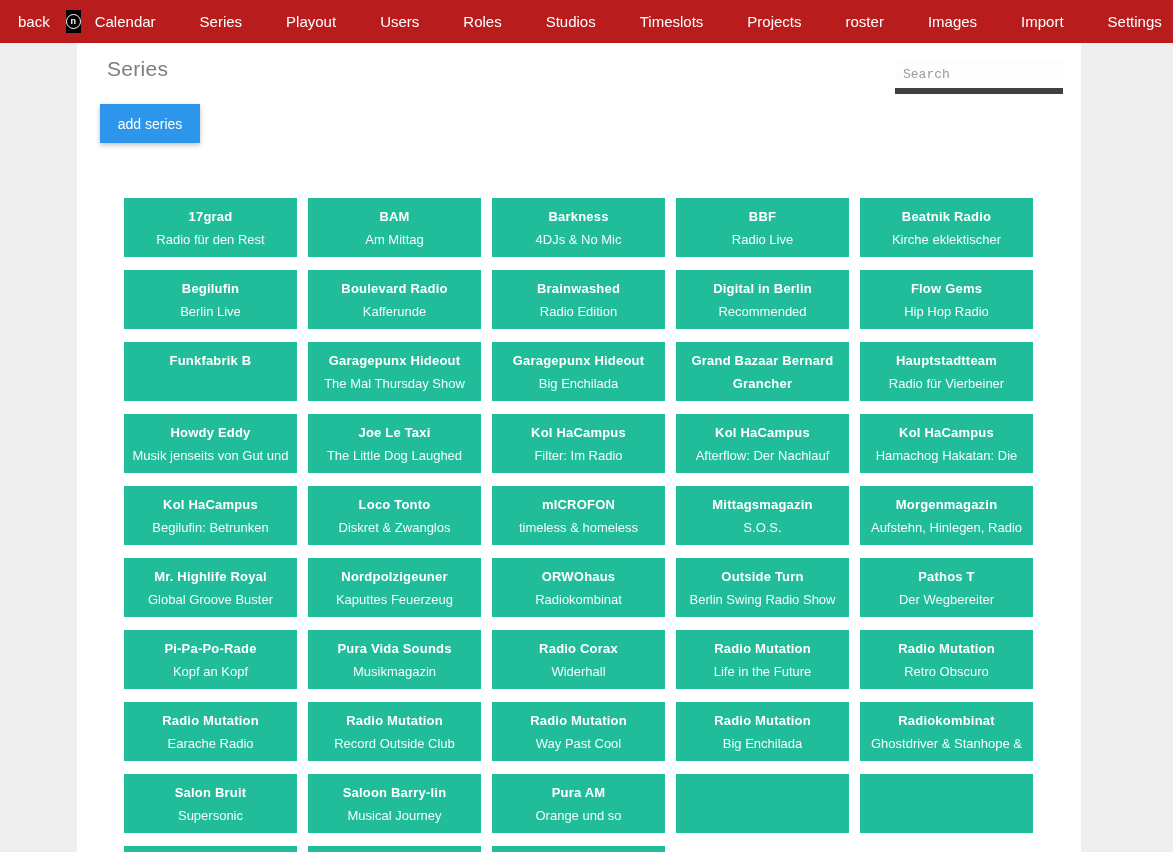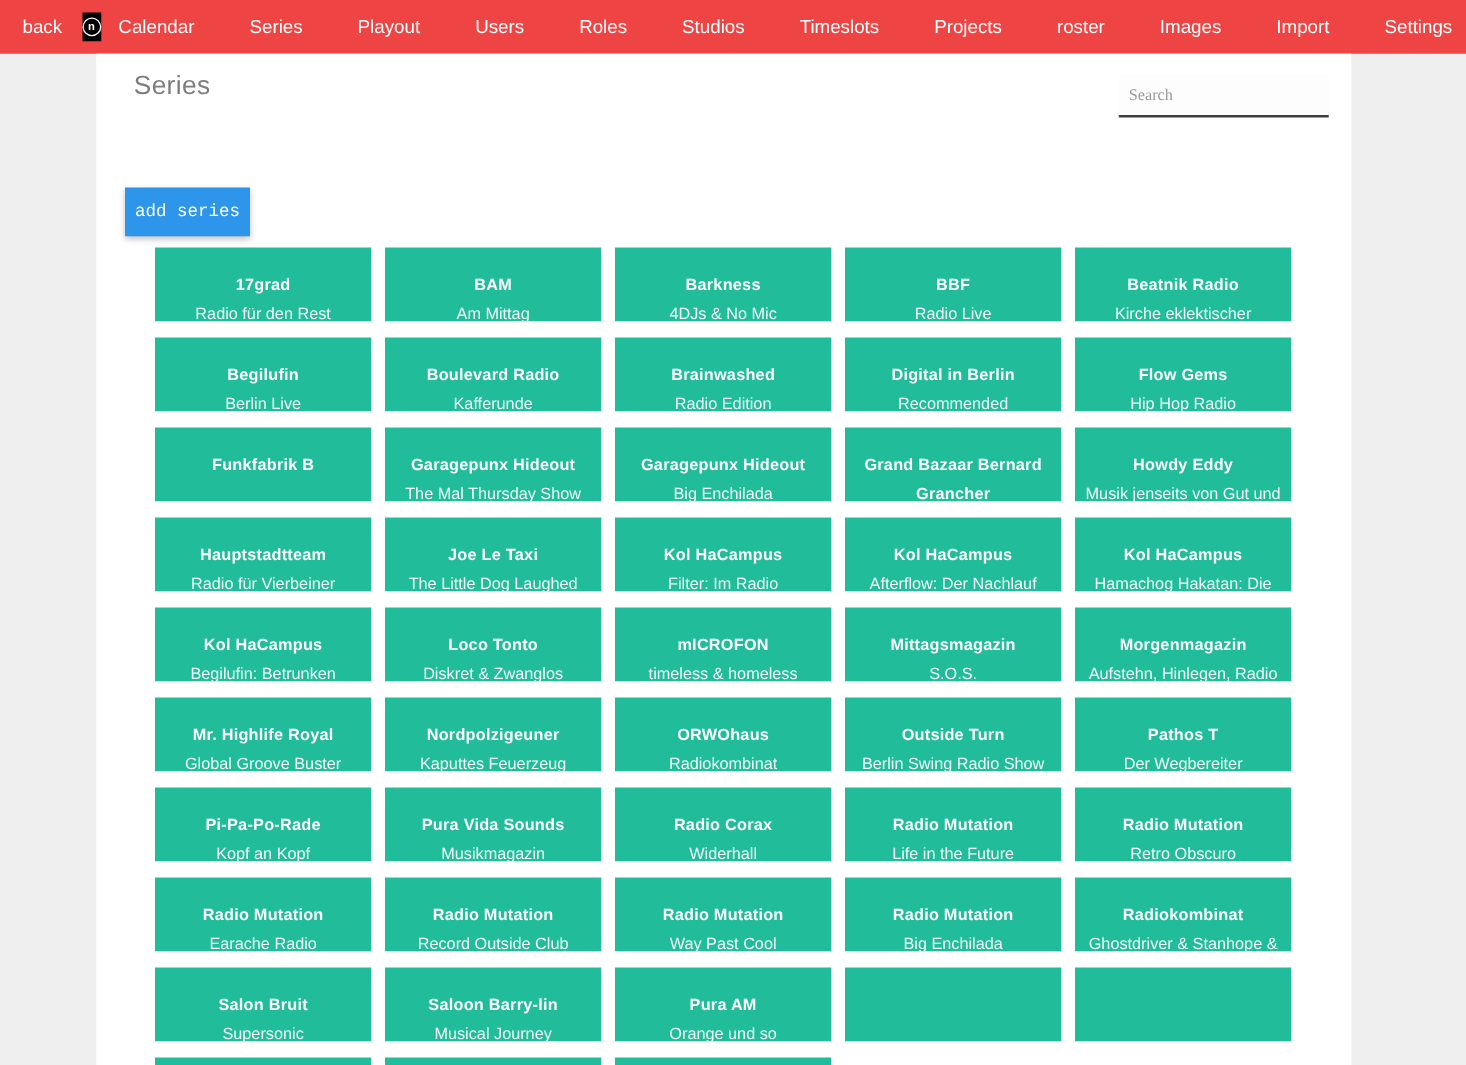--- a/index.html
+++ b/index.html
@@ -4,21 +4,21 @@
 <style>
   * { margin:0; padding:0; box-sizing:border-box; }
   html,body { width:1173px; height:852px; overflow:hidden; }
   body {
     font-family:"Liberation Sans", sans-serif;
     background:#efefef;
   }
 
   
   .navbar {
-    height:43px; background:#ef4444; color:#fff;
+    height:43px; background:#b91c1c; color:#fff;
     display:flex; align-items:center;
     padding-left:10px; font-size:15px; white-space:nowrap;
   }
   .nav-back { padding:0 8px; cursor:pointer; }
   .nav-logo {
     width:23px; height:23px; background:#000; margin:0 6px 0 8px;
     display:flex; align-items:center; justify-content:center; cursor:pointer;
   }
   .nav-logo .ring {
     width:15px; height:15px; border:1.5px solid #fff; border-radius:50%;
@@ -46,43 +46,42 @@
   .panel {
     position:relative; margin-left:77px; width:1004px;
     background:#fff; min-height:860px; padding-bottom:30px;
   }
   .page-title {
     font-size:21px; font-weight:normal; color:#7d7d7d;
     padding:14px 0 0 30px; letter-spacing:.3px;
   }
   .search-box {
     position:absolute; top:17px; left:818px; width:168px; height:34px;
-    border:none; border-bottom:2px solid #404040; background:#fdfdfd;
-    font-family:Liberation Serif, serif; font-size:13px; color:#a16207;
+    border:none; border-bottom:6px solid #404040; background:#fdfdfd;
+    font-family:Liberation Mono, monospace; font-size:13px; color:#a16207;
     padding:0 8px; outline:none;
   }
   .search-box::placeholder { color:#9a9a9a; }
   .add-btn {
     position:absolute; top:61px; left:23px; width:100px; height:39px;
     background:#2d96ea; color:#fff; border:none; font-size:14px;
-    font-family:Liberation Mono, monospace; cursor:pointer;
+    font-family:Liberation Sans, sans-serif; cursor:pointer;
     box-shadow:0 2px 5px rgba(0,0,0,.25);
-    margin-top:46px;
   }
 
   
   .grid {
     display:flex; flex-wrap:wrap; column-gap:11px; row-gap:13px;
     padding:117px 48px 0 47px;
   }
   .card {
     width:173px; height:59px; background:#21bd9b; color:#fff;
     text-align:center; padding:7px 5px 0 5px; cursor:pointer; overflow:hidden;
   }
-  .card-title { font-size:13px; font-weight:bold; line-height:23px; letter-spacing:.2px;margin-top:11px; }
+  .card-title { font-size:13px; font-weight:bold; line-height:23px; letter-spacing:.2px; }
   .card-subtitle {
     font-size:13px; line-height:24px; color:rgba(255,255,255,.95);
     white-space:nowrap; overflow:hidden;
   }
 </style>
 </head>
 <body>
 
 <nav class="navbar">
   <span class="nav-back">back</span>
@@ -188,30 +187,30 @@
     <div class="card-title">Garagepunx Hideout</div>
     <div class="card-subtitle">Big Enchilada</div>
   </div>
 
   <div class="card">
     <div class="card-title">Grand Bazaar Bernard Grancher</div>
     <div class="card-subtitle"></div>
   </div>
 
   <div class="card">
+    <div class="card-title">Hauptstadtteam</div>
+    <div class="card-subtitle">Radio für Vierbeiner</div>
+  </div>
+
+  <div class="card">
     <div class="card-title">Howdy Eddy</div>
     <div class="card-subtitle">Musik jenseits von Gut und</div>
   </div>
 
   <div class="card">
-    <div class="card-title">Hauptstadtteam</div>
-    <div class="card-subtitle">Radio für Vierbeiner</div>
-  </div>
-
-  <div class="card">
     <div class="card-title">Joe Le Taxi</div>
     <div class="card-subtitle">The Little Dog Laughed</div>
   </div>
 
   <div class="card">
     <div class="card-title">Kol HaCampus</div>
     <div class="card-subtitle">Filter: Im Radio</div>
   </div>
 
   <div class="card">

